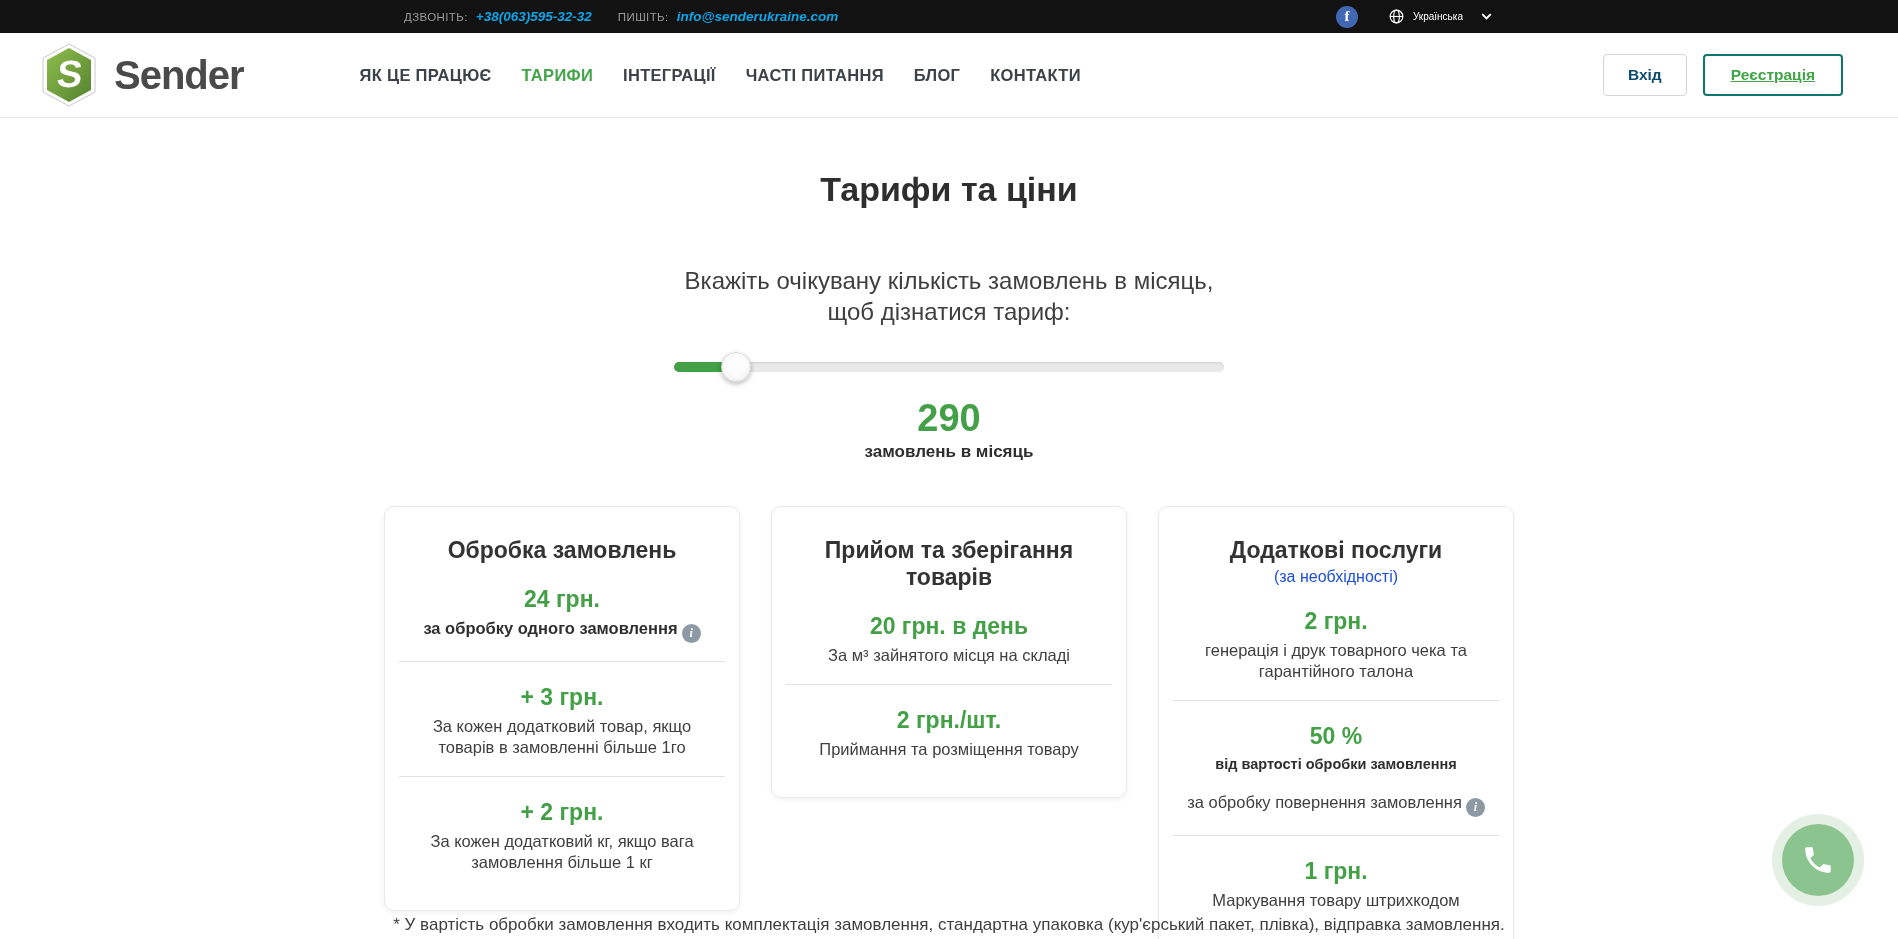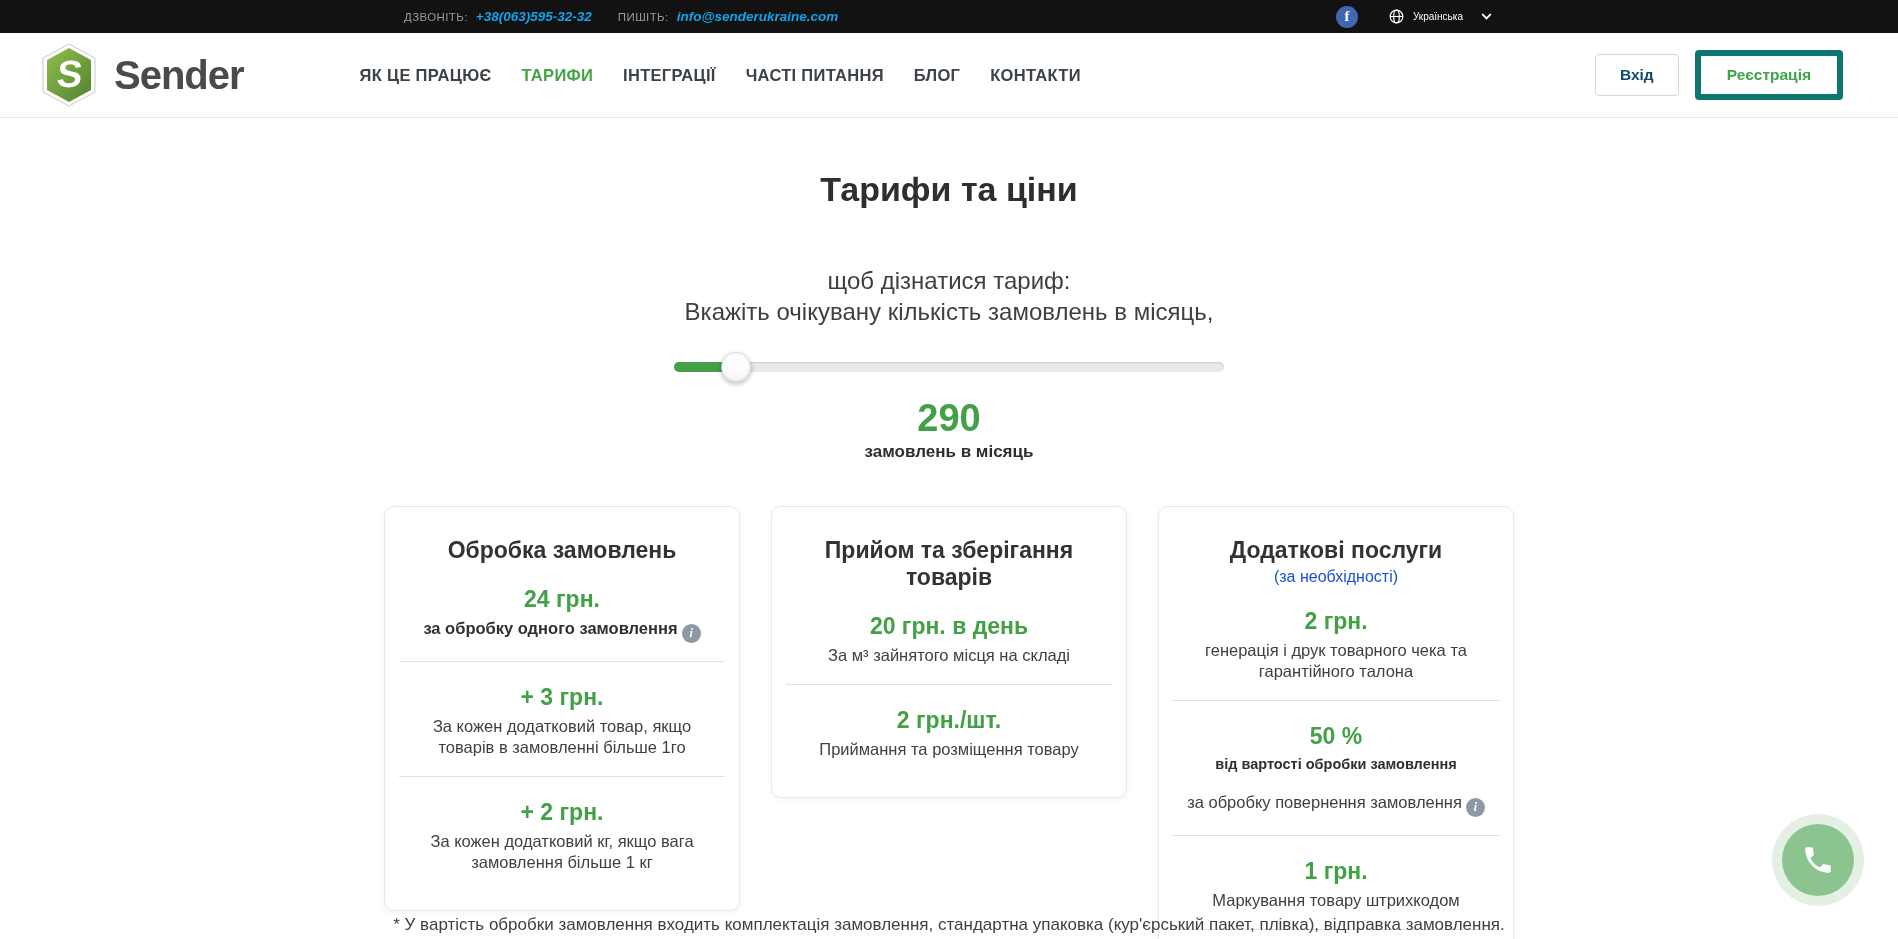--- a/index.html
+++ b/index.html
@@ -24,21 +24,21 @@
     display: flex; align-items: center; padding: 0 55px 0 40px; }
   .brand { display: flex; align-items: center; gap: 16px; cursor: pointer; }
   .brand-name { font-size: 40px; font-weight: bold; color: #4a4a4a; letter-spacing: -1px; }
   .nav { display: flex; align-items: center; gap: 30px; margin-left: 116px; }
   .nav a { text-decoration: none; color: #3b4249; font-size: 16.5px; font-weight: 600; letter-spacing: .3px; }
   .nav a.active { color: #43a44a; }
   .header-actions { margin-left: auto; display: flex; align-items: center; gap: 16px; }
   .btn { display: inline-block; border-radius: 4px; font-size: 15.5px; font-weight: bold;
     padding: 11px 24px; background: #fff; cursor: pointer; text-align: center; }
   .btn-login { border: 1px solid #d5d5d5; color: #0c4a6e; }
-  .btn-register { border: 6px solid #0f766e; color: #3fa546; padding: 10px 26px; }
+  .btn-register { border: 2px solid #0f766e; color: #3fa546; padding: 10px 26px; text-decoration: underline; }
 
   
   .page-title { text-align: center; font-size: 34px; font-weight: bold; color: #2e2e2e; margin-top: 52px; }
   .subtitle { text-align: center; font-size: 24px; color: #3f3f3f; line-height: 31px; margin-top: 56px; }
 
   .slider-wrap { width: 550px; margin: 24px auto 0; position: relative; height: 32px; cursor: pointer; }
   .slider-track { position: absolute; top: 11px; left: 0; width: 100%; height: 10px; border-radius: 5px;
     background: #e9e9e9; box-shadow: inset 0 1px 2px rgba(0,0,0,.12); }
   .slider-fill { position: absolute; top: 11px; left: 0; height: 10px; border-radius: 5px;
     background: #43a047; width: 11.3%; }
@@ -136,22 +136,22 @@
 
     <div class="header-actions">
       <span class="btn btn-login">Вхід</span>
       <span class="btn btn-register">Реєстрація</span>
     </div>
   </div>
 
   <h1 class="page-title">Тарифи та ціни</h1>
 
   <div class="subtitle">
+    <div>Вкажіть очікувану кількість замовлень в місяць,</div>
     <div>щоб дізнатися тариф:</div>
-    <div>Вкажіть очікувану кількість замовлень в місяць,</div>
   </div>
 
   <div class="slider-wrap">
     <div class="slider-track"></div>
     <div class="slider-fill" style="width: 11.3%;"></div>
     <div class="slider-knob" style="left: 11.3%;"></div>
   </div>
 
   <div class="orders-value">290</div>
   <div class="orders-label">замовлень в місяць</div>

